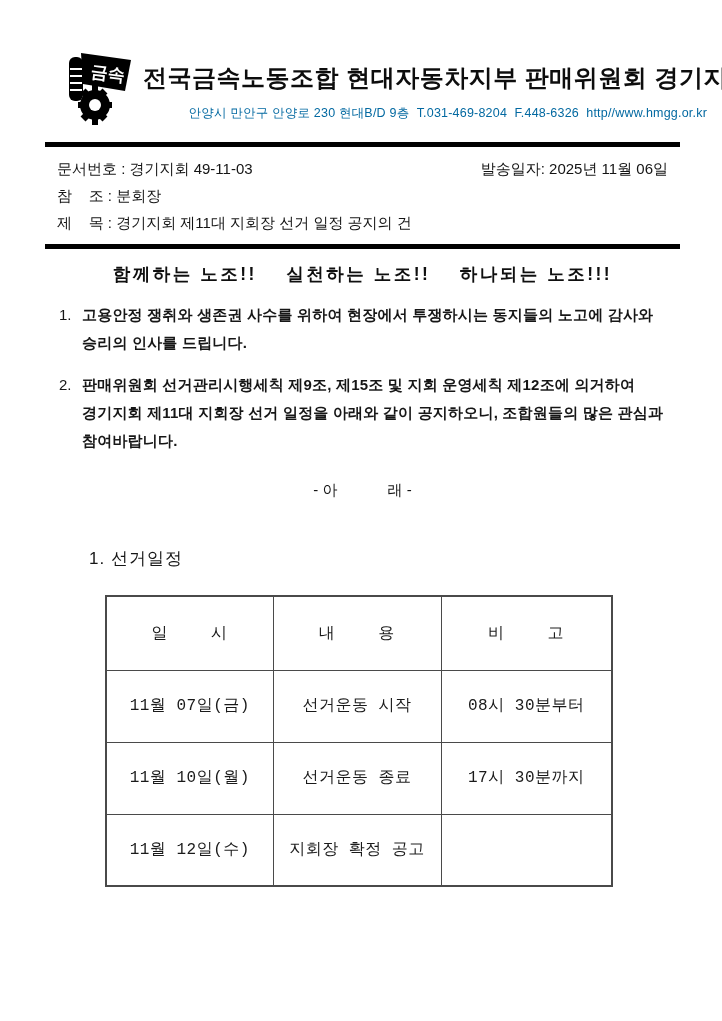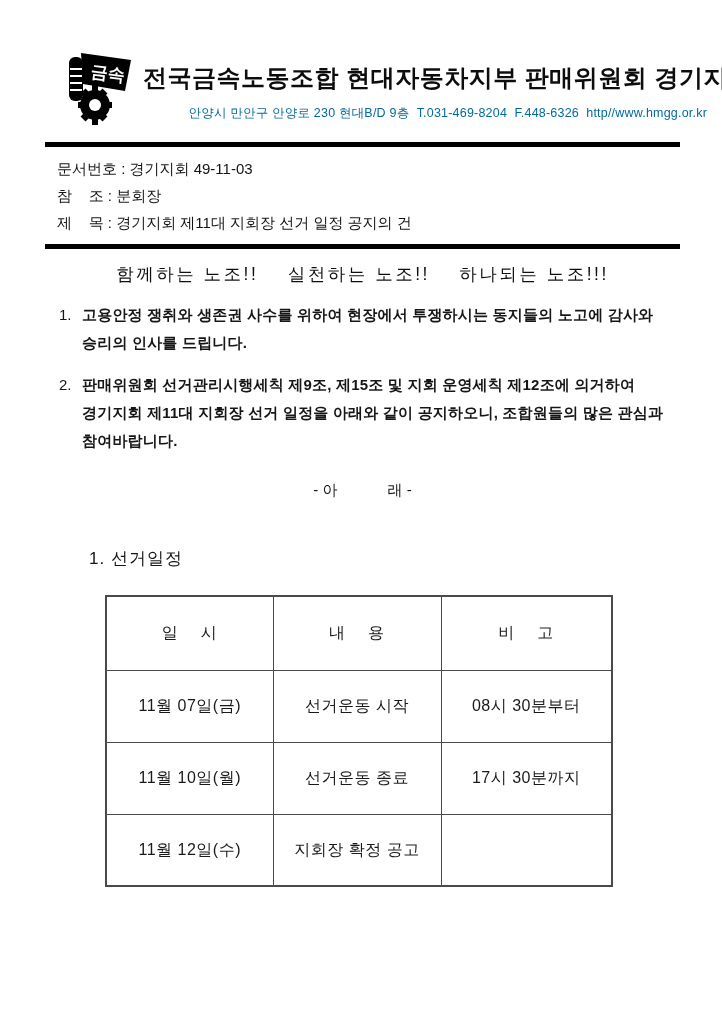--- a/index.html
+++ b/index.html
@@ -39,21 +39,21 @@
 
   
   .doc-info { font-size: 15px; padding: 12px 12px 2px 12px; color: #141414; }
   .doc-row { display: flex; justify-content: space-between; line-height: 19px; margin-bottom: 8px; }
   .info-row { line-height: 19px; margin-bottom: 8px; }
   .lbl { white-space: pre; }
 
   
   .slogan {
     text-align: center;
-    font-weight: normal;
+    font-weight: bold;
     font-size: 17.5px;
     letter-spacing: 2.5px;
     white-space: pre;
     margin: 13px 0 15px 0;
     color: #0f0f0f;
   }
 
   
   .list { padding-left: 14px; font-size: 15px; }
   .list-item { display: flex; margin-bottom: 14px; line-height: 28px; }
@@ -64,20 +64,21 @@
 
   .section-title { font-size: 17px; margin: 47px 0 0 44px; letter-spacing: 1px; }
 
   
   table.schedule {
     margin: 25px 16px 0 60px;
     border-collapse: collapse;
     table-layout: fixed;
     width: 506px;
     border: 2px solid #4a4a4a;
+    font-family: Liberation Mono, monospace;
   }
   .schedule th, .schedule td {
     border: 1px solid #4a4a4a;
     text-align: center;
     vertical-align: middle;
     font-weight: normal;
     font-size: 16px;
     color: #1a1a1a;
   }
   .schedule th { height: 74px; white-space: pre; letter-spacing: 1px; }
@@ -124,20 +125,21 @@
         <div class="org-title">전국금속노동조합 현대자동차지부 판매위원회 경기지회</div>
         <div class="org-address">안양시 만안구 안양로 230 현대B/D 9층  T.031-469-8204  F.448-6326  http//www.hmgg.or.kr</div>
       </div>
     </div>
 
     <div class="thick-rule"></div>
 
     <div class="doc-info">
       <div class="doc-row">
         <span><span class="lbl">문서번호 :</span> <span>경기지회 49-11-03</span></span>
+        <span>발송일자: 2025년 11월 06일</span>
       </div>
       <div class="info-row">
         <span class="lbl">참    조 :</span>
         <span>분회장</span>
       </div>
       <div class="info-row">
         <span class="lbl">제    목 :</span>
         <span>경기지회 제11대 지회장 선거 일정 공지의 건</span>
       </div>
     </div>

